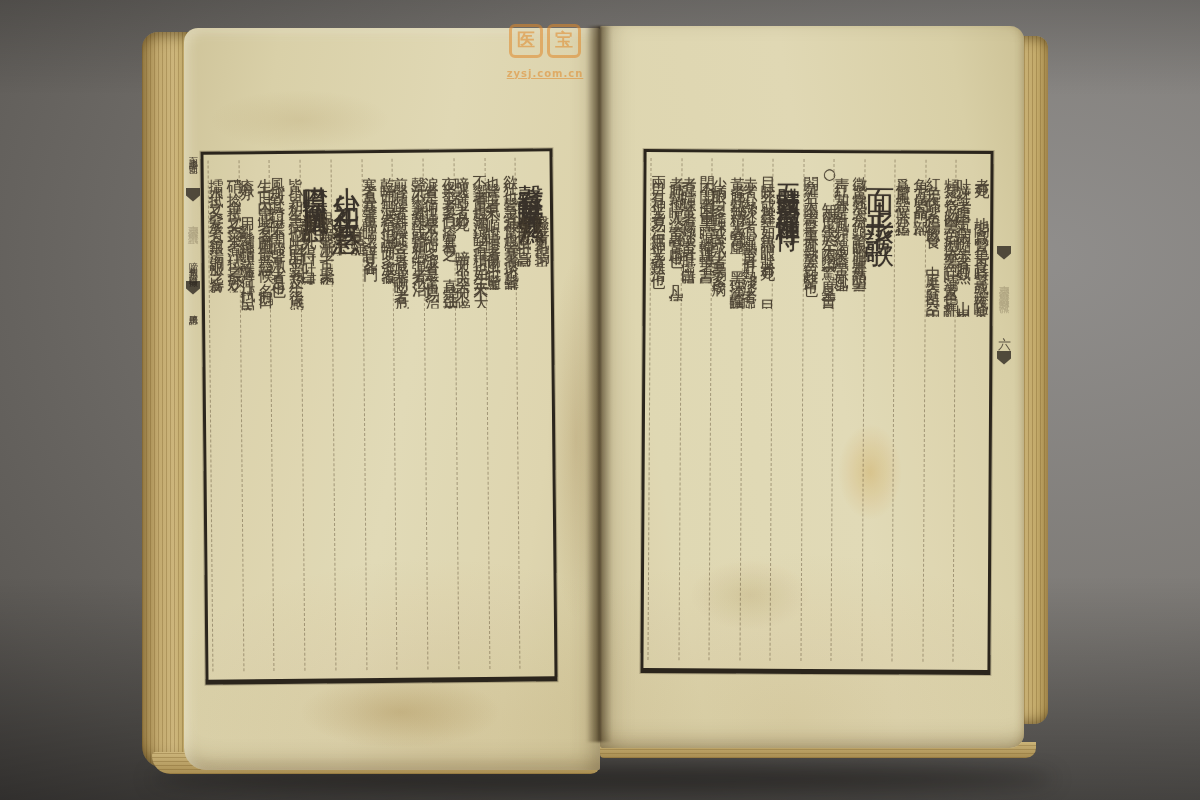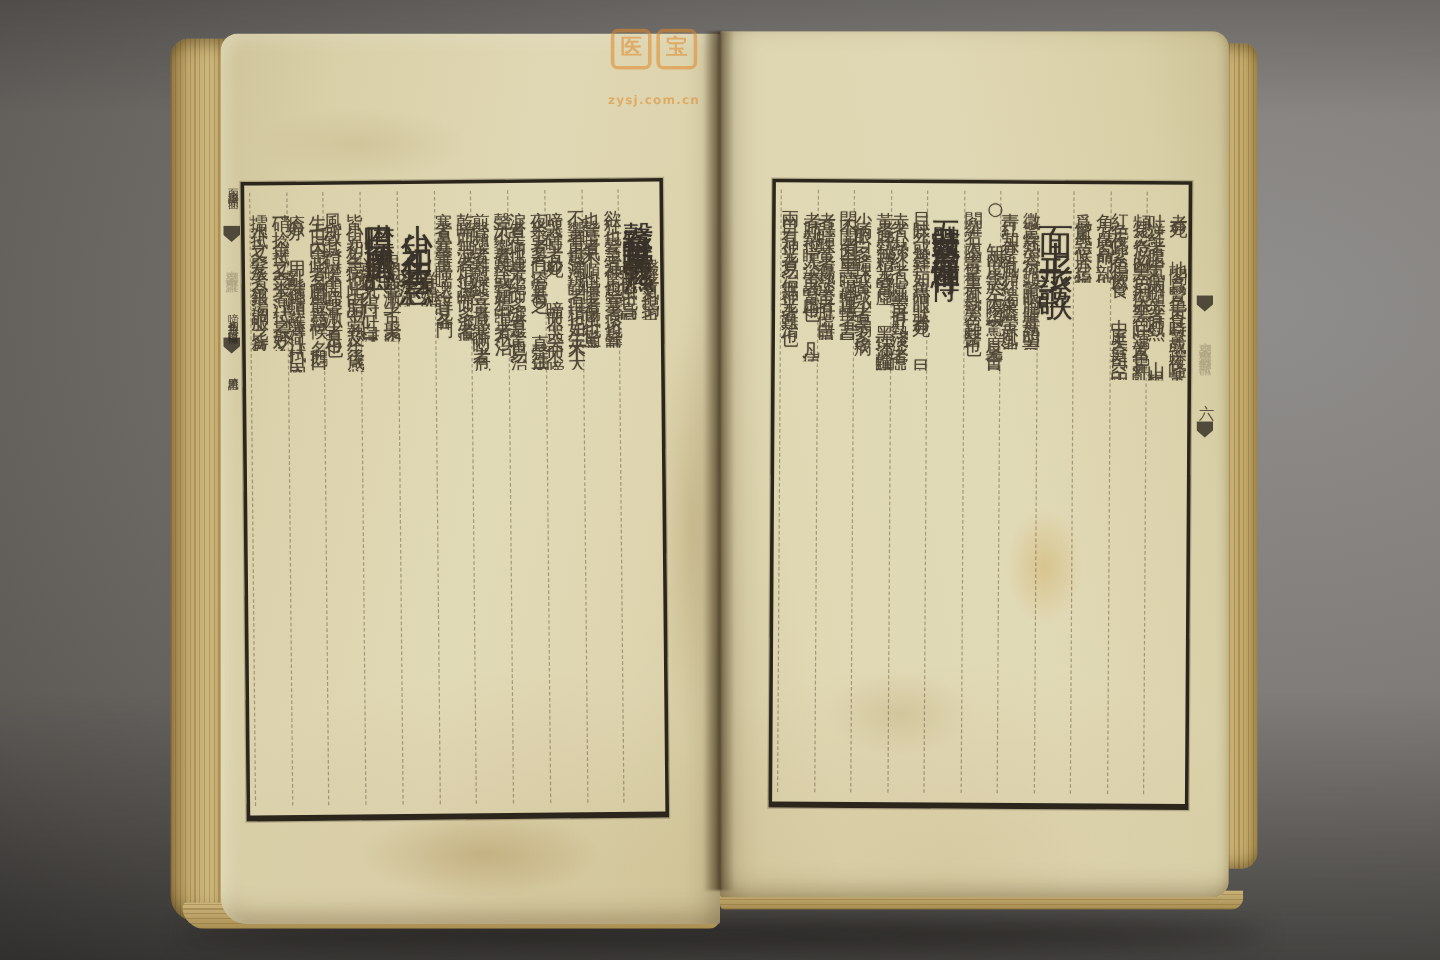--- a/index.html
+++ b/index.html
@@ -125,21 +125,21 @@
   .watermark{
     left:497px;top:24px;width:96px;height:82px;
     display:flex;flex-direction:column;align-items:center;justify-content:flex-start;
     opacity:.55;filter:blur(.6px);pointer-events:none;
   }
   .wm-boxes{display:flex;gap:4px;}
   .wm-box{
     width:28px;height:28px;border:3px solid #e0892a;border-radius:6px;
     color:#e0892a;font-size:18px;line-height:26px;text-align:center;font-weight:bold;
   }
-  .wm-url{margin-top:21px;font-size:10px;font-weight:bold;color:#e0892a;letter-spacing:1px;}
+  .wm-url{margin-top:10px;font-size:10px;font-weight:bold;color:#e0892a;letter-spacing:1px;text-decoration:underline;}
 
   
   .stain{border-radius:50%;pointer-events:none;}
   .stain-a{left:300px;top:676px;width:200px;height:72px;background:radial-gradient(closest-side, rgba(150,115,50,.28), rgba(0,0,0,0));}
   .stain-b{left:838px;top:424px;width:64px;height:96px;background:radial-gradient(closest-side, rgba(196,150,56,.35), rgba(0,0,0,0));}
   .stain-c{left:548px;top:260px;width:56px;height:360px;background:radial-gradient(closest-side, rgba(140,105,48,.20), rgba(0,0,0,0));}
   .stain-d{left:690px;top:560px;width:120px;height:70px;background:radial-gradient(closest-side, rgba(150,118,52,.18), rgba(0,0,0,0));}
   .stain-e{left:210px;top:90px;width:180px;height:60px;background:radial-gradient(closest-side, rgba(150,120,60,.14), rgba(0,0,0,0));}
 </style>
 </head>

